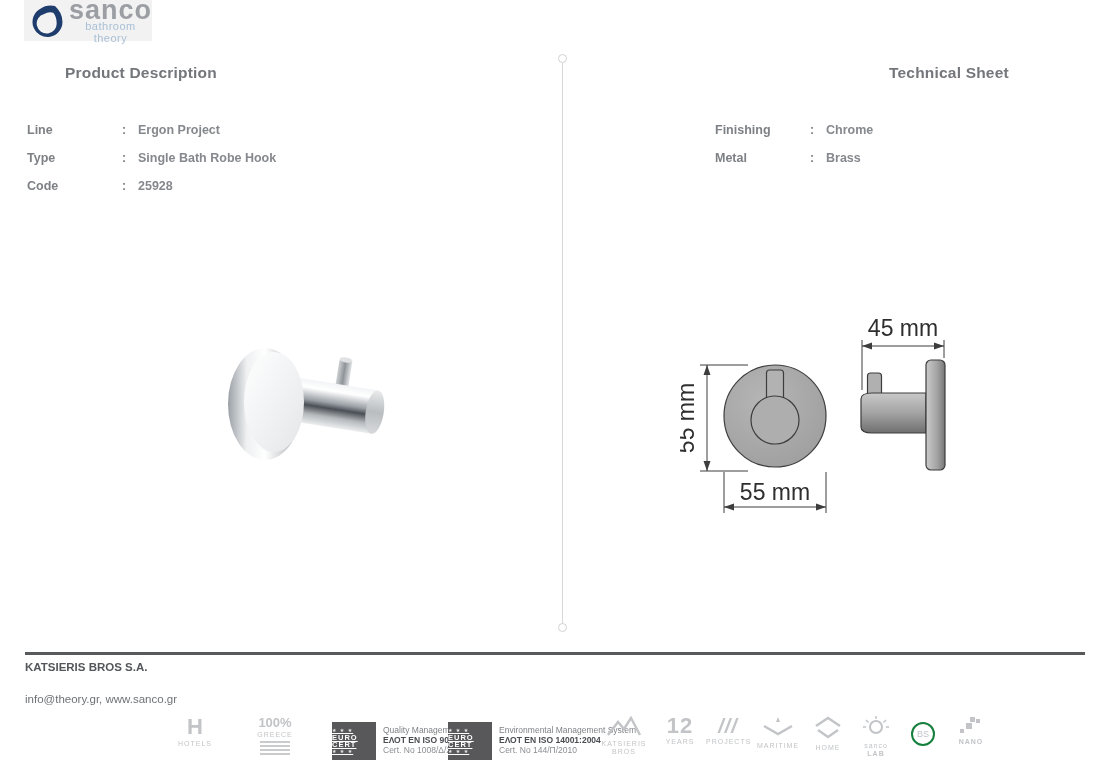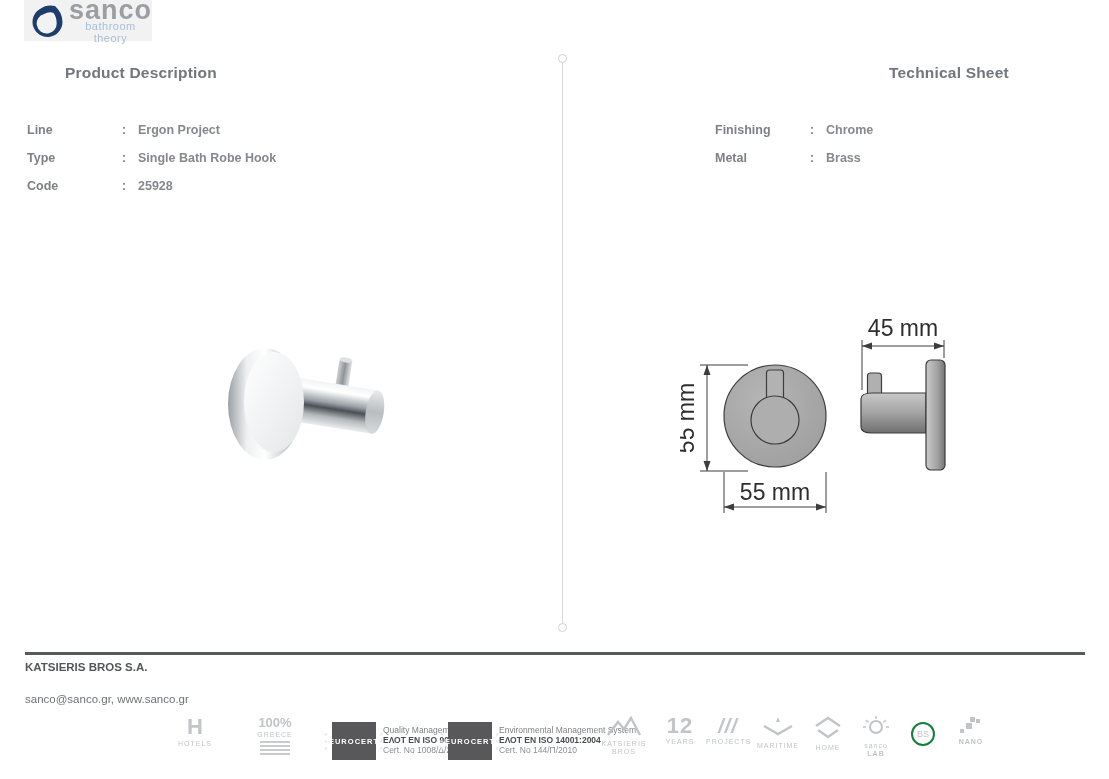--- a/index.html
+++ b/index.html
@@ -51,22 +51,22 @@
   .badge .lbl { font-size:7px; letter-spacing:1px; margin-top:2px; }
   .b-hotels   { left:178px; width:34px; }
   .b-hotels .h { font-size:22px; font-weight:bold; line-height:22px; color:#c2c4c7; }
   .b-greece   { left:224px; width:40px;margin-left:31px; }
   .b-greece .pct { font-size:13px; font-weight:bold; line-height:13px; }
   .b-greece .stripes { margin:2px auto 0; width:30px; }
   .b-greece .stripes div { height:2px; background:#c9cbcd; margin-bottom:2px; }
   .cert { position:absolute; top:722px; display:flex; align-items:flex-start; }
   .cert.q { left:332px; }
   .cert.e { left:448px; }
-  .cert-badge { width:44px; height:38px; background:#58585a; color:#fff; display:flex; flex-direction:row;
-                align-items:center; justify-content:center; line-height:7px; font-size:6px; }
+  .cert-badge { width:44px; height:38px; background:#58585a; color:#fff; display:flex; flex-direction:column;
+                justify-content:center; line-height:7px; font-size:6px;text-decoration:underline; }
   .cert-badge .stars { font-size:5px; letter-spacing:1px; color:#e8e8e8; }
   .cert-badge .w { font-weight:bold; font-size:7.5px; letter-spacing:1px; }
   .cert-text { margin-left:7px; text-align:left; padding-top:3px; }
   .cert-text .l1 { font-size:8.5px; color:#7f8286; line-height:10px; }
   .cert-text .l2 { font-size:8.5px; font-weight:bold; color:#4a4c50; line-height:10px; }
   .cert-text .l3 { font-size:8.5px; color:#8a8d91; line-height:10px; }
   .b-katsieris { left:598px; width:52px; }
   .b-years    { left:660px; width:40px; }
   .b-years .big { font-size:22px; line-height:20px; }
   .b-projects { left:706px; width:44px; }
@@ -229,21 +229,21 @@
       <line x1="264" y1="40" x2="264" y2="58"></line>
       <line x1="182" y1="46" x2="264" y2="46"></line>
       <polygon points="182,46 192,42.5 192,49.5" fill="#3d3d3d" stroke="none"></polygon>
       <polygon points="264,46 254,42.5 254,49.5" fill="#3d3d3d" stroke="none"></polygon>
     </g>
     <text class="dim-text" x="223" y="36" text-anchor="middle">45 mm</text>
   </svg>
 
   <div class="foot-rule"></div>
   <div class="foot-co">KATSIERIS BROS S.A.</div>
-  <div class="foot-line3">sanco@sanco.gr, www.sanco.gr</div>
+  <div class="foot-line3">info@theory.gr, www.sanco.gr</div>
 
   <div class="badge b-hotels">
     <div class="h">H</div>
     <div class="lbl">HOTELS</div>
   </div>
 
   <div class="badge b-greece">
     <div class="pct">100%</div>
     <div class="lbl">GREECE</div>
     <div class="stripes">

